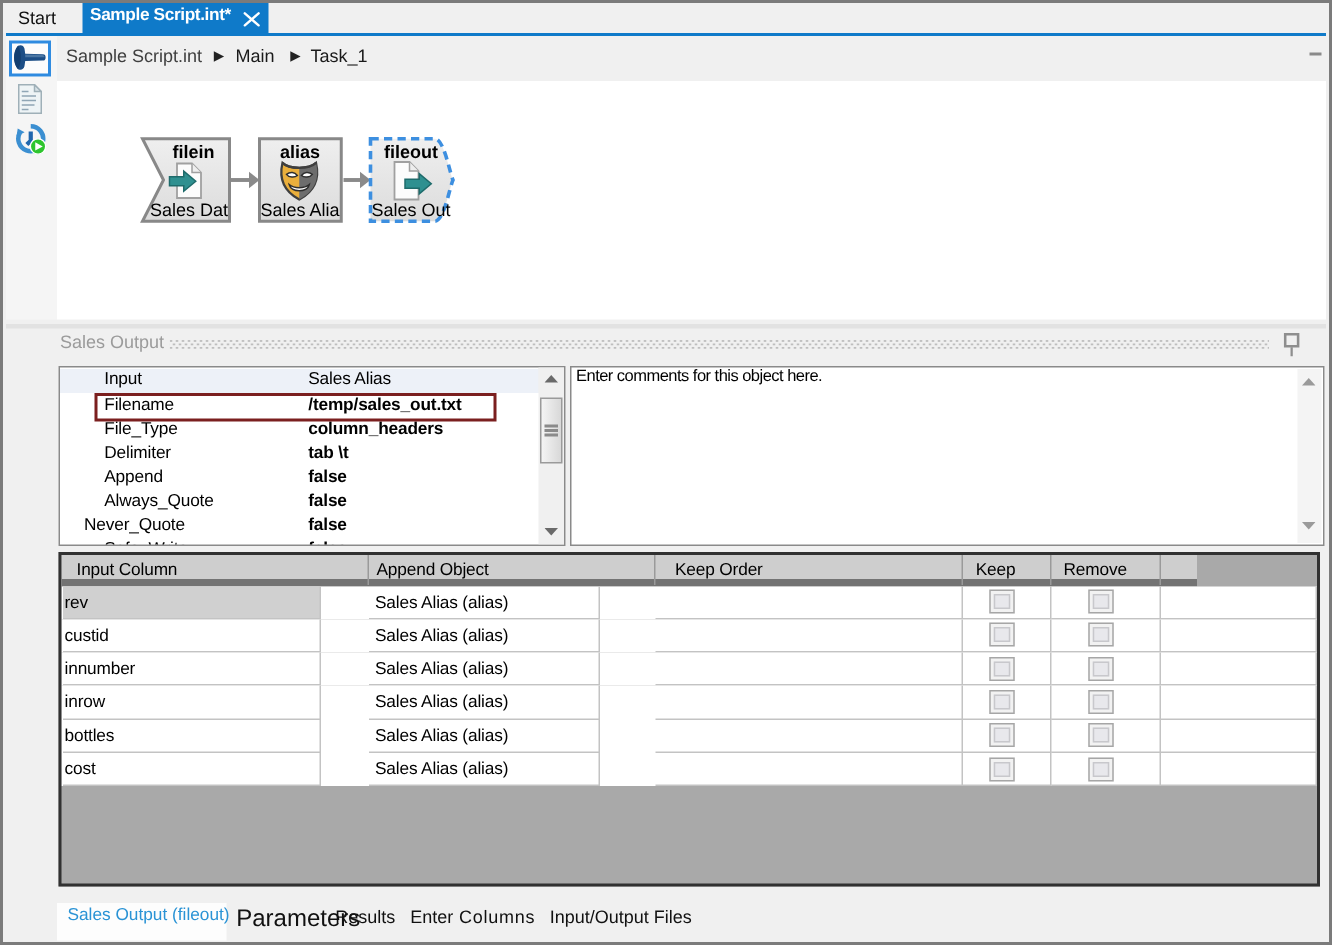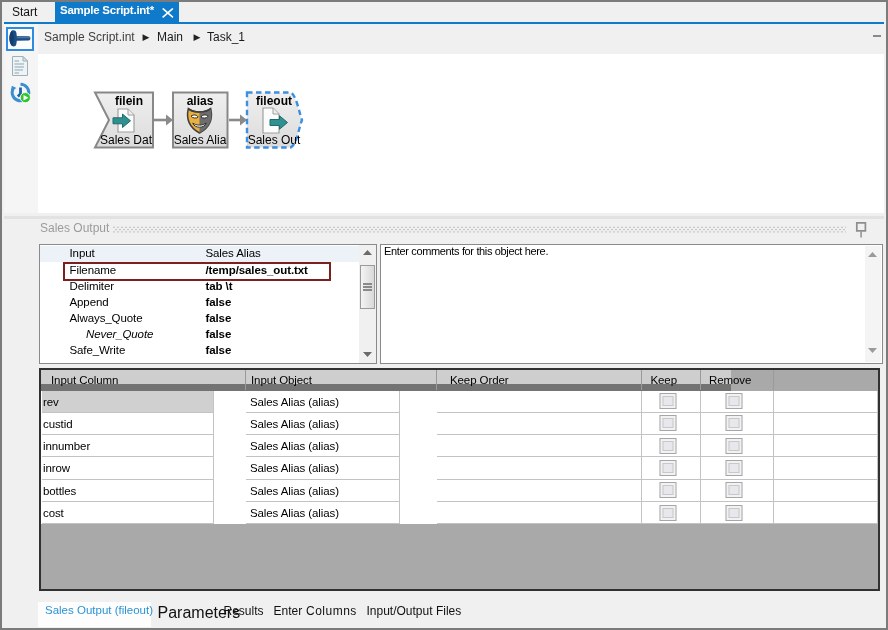--- a/index.html
+++ b/index.html
@@ -141,33 +141,37 @@
     <div style="position:absolute;left:0;top:1px;width:320px;">
       <div style="height:16px;position:relative;background:#edf1f8;">
           <span style="position:absolute;left:29.5px;top:1px;">Input</span>
           <span style="position:absolute;left:165.5px;top:1px;">Sales Alias</span>
         </div>
       <div style="height:16px;position:relative;">
           <span style="position:absolute;left:29.5px;top:2px;">Filename</span>
           <span style="position:absolute;left:165.5px;top:2px;font-weight:bold;">/temp/sales_out.txt</span>
         </div>
       <div style="height:16px;position:relative;">
+          <span style="position:absolute;left:29.5px;top:2px;">File_Type</span>
+          <span style="position:absolute;left:165.5px;top:2px;font-weight:bold;">column_headers</span>
+        </div>
+      <div style="height:16px;position:relative;">
           <span style="position:absolute;left:29.5px;top:2px;">Delimiter</span>
           <span style="position:absolute;left:165.5px;top:2px;font-weight:bold;">tab \t</span>
         </div>
       <div style="height:16px;position:relative;">
           <span style="position:absolute;left:29.5px;top:2px;">Append</span>
           <span style="position:absolute;left:165.5px;top:2px;font-weight:bold;">false</span>
         </div>
       <div style="height:16px;position:relative;text-align:center;">
           <span style="position:absolute;left:29.5px;top:2px;">Always_Quote</span>
           <span style="position:absolute;left:165.5px;top:2px;font-weight:bold;">false</span>
         </div>
       <div style="height:16px;position:relative;">
-          <span style="position:absolute;left:46px;top:2px;font-style:italic;">Never_Quote</span>
+          <span style="position:absolute;left:16px;top:2px;">Never_Quote</span>
           <span style="position:absolute;left:165.5px;top:2px;font-weight:bold;">false</span>
         </div>
       <div style="height:16px;position:relative;">
           <span style="position:absolute;left:29.5px;top:2px;">Safe_Write</span>
           <span style="position:absolute;left:165.5px;top:2px;font-weight:bold;">false</span>
         </div>
     </div>
 
     <div style="position:absolute;right:0;top:0;width:17px;height:118px;background:#f0f0f0;">
       <div style="position:absolute;top:0;left:0;width:17px;height:17px;background:#f0f0f0;"></div>
@@ -193,23 +197,23 @@
           <path d="M0,5 L4.5,0 L9,5 Z" fill="#9a9a9a"></path>
         </svg>
       <svg style="position:absolute;left:3px;bottom:8px;" width="9" height="6">
           <path d="M0,0 L4.5,5 L9,0 Z" fill="#9a9a9a"></path>
         </svg>
     </div>
   </div>
 
   <div class="abs" id="grid" style="left:39px;top:368px;width:841px;height:223px;border:2px solid #313131;box-sizing:border-box;background:#a9a9a9;overflow:hidden;">
 
-    <div style="position:absolute;left:0;top:0;width:690px;height:20.5px;background:#cecece;border-bottom:7px solid #737373;box-sizing:border-box;">
+    <div style="position:absolute;left:0;top:0;width:757px;height:20.5px;background:#cecece;border-bottom:5px solid #737373;box-sizing:border-box;">
       <span style="position:absolute;left:10px;top:4px;font-size:11.5px;letter-spacing:-0.1px;">Input Column</span>
-      <span style="position:absolute;left:210px;top:4px;font-size:11.5px;letter-spacing:-0.1px;">Input Object</span>
+      <span style="position:absolute;left:210px;top:4px;font-size:11.5px;letter-spacing:-0.1px;">Append Object</span>
       <span style="position:absolute;left:409px;top:4px;font-size:11.5px;letter-spacing:-0.1px;">Keep Order</span>
       <span style="position:absolute;left:609.5px;top:4px;font-size:11.5px;letter-spacing:-0.1px;">Keep</span>
       <span style="position:absolute;left:668px;top:4px;font-size:11.5px;letter-spacing:-0.1px;">Remove</span>
       <div style="position:absolute;left:204px;top:0;width:1px;height:20px;background:#9a9a9a;"></div>
       <div style="position:absolute;left:395px;top:0;width:1px;height:20px;background:#9a9a9a;"></div>
       <div style="position:absolute;left:600px;top:0;width:1px;height:20px;background:#9a9a9a;"></div>
       <div style="position:absolute;left:659px;top:0;width:1px;height:20px;background:#9a9a9a;"></div>
       <div style="position:absolute;left:732px;top:0;width:1px;height:20px;background:#9a9a9a;"></div>
     </div>
 

